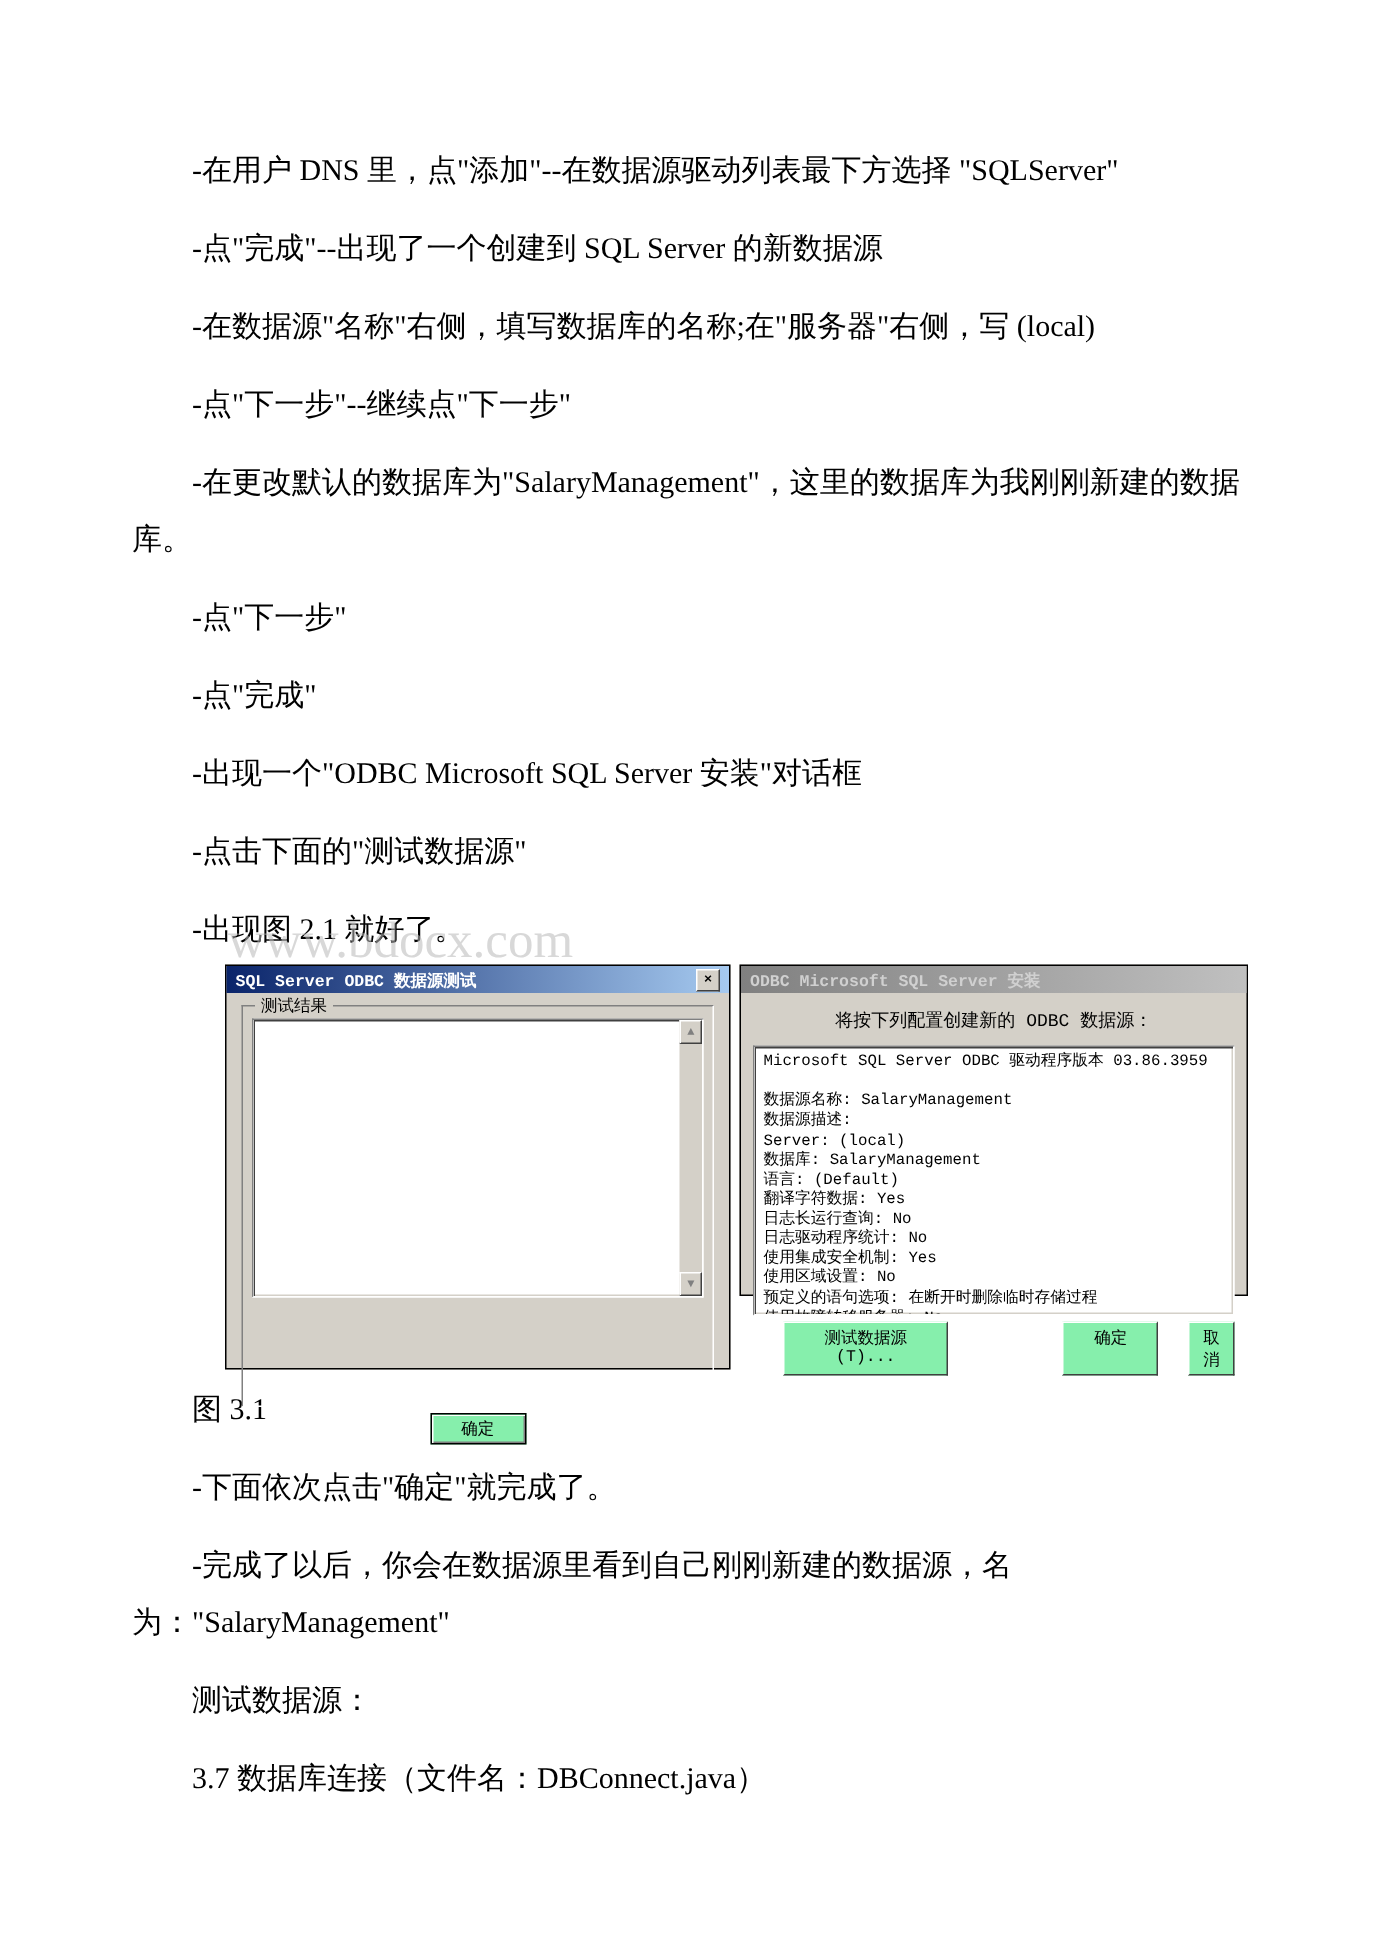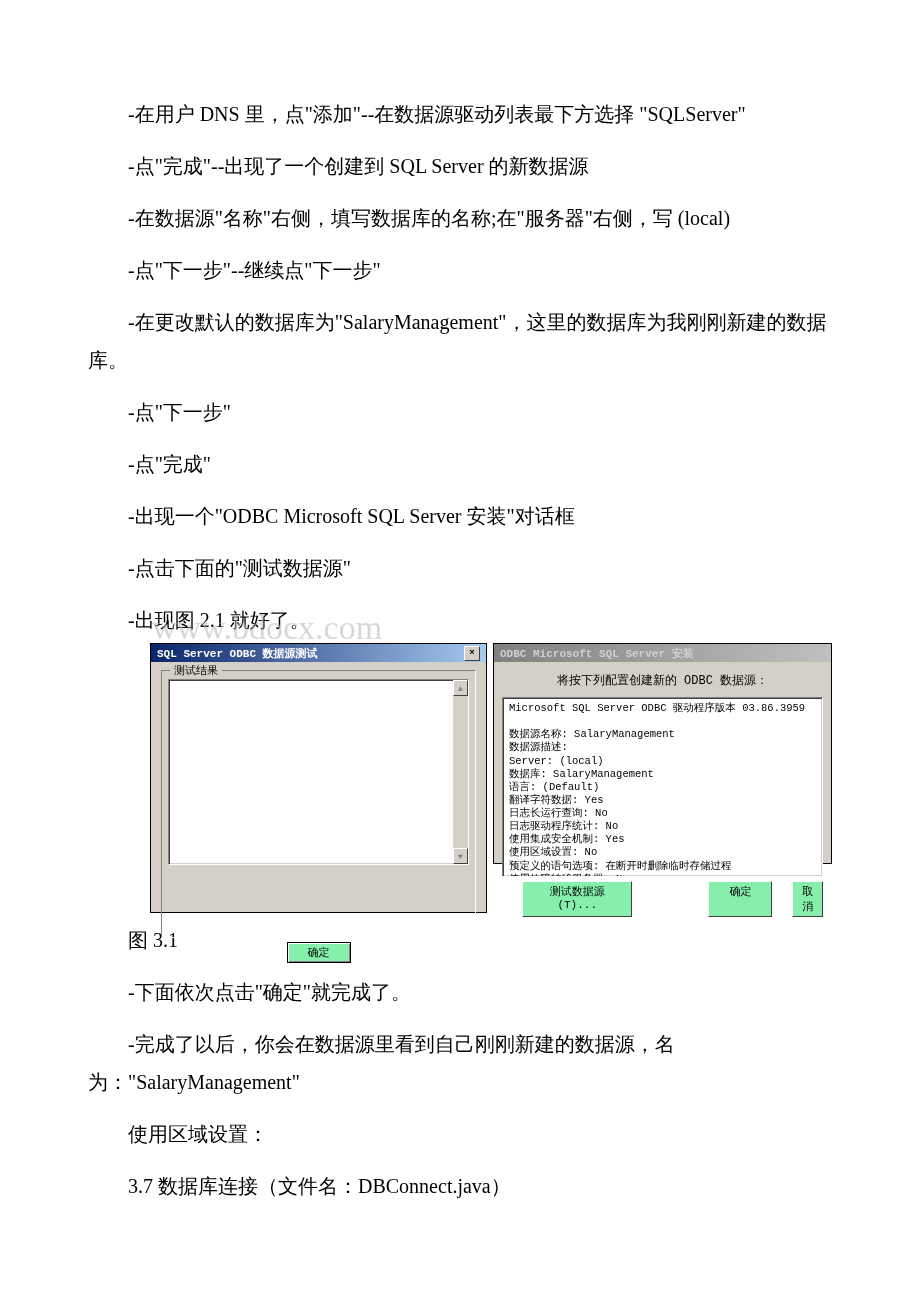--- a/index.html
+++ b/index.html
@@ -234,16 +234,16 @@
         <div class="btn" style="margin-left:56px">确定</div>
         <div class="btn" style="min-width:28px;padding:2px 4px;">取消</div>
       </div>
     </div>
   </div>
 
   <div class="doc-text" style="margin-top:8px;">
     <p>图 3.1</p>
     <p>-下面依次点击"确定"就完成了。</p>
     <p>-完成了以后，你会在数据源里看到自己刚刚新建的数据源，名为："SalaryManagement"</p>
-    <p>使用区域设置：</p>
+    <p>测试数据源：</p>
     <p>3.7 数据库连接（文件名：DBConnect.java）</p>
   </div>
 </div>
 
 </body></html>

